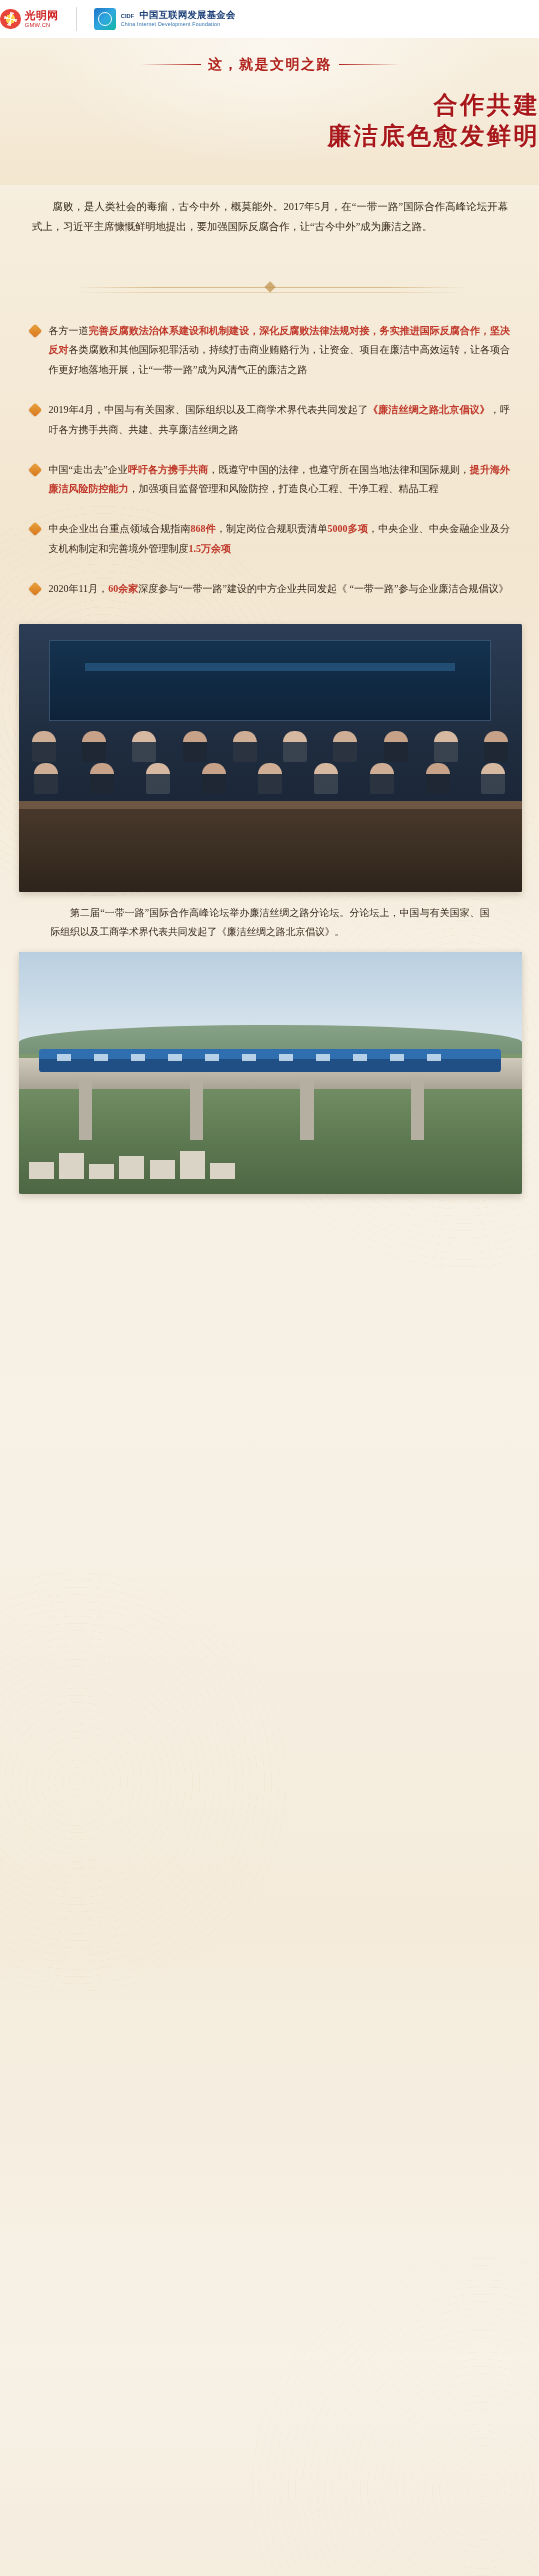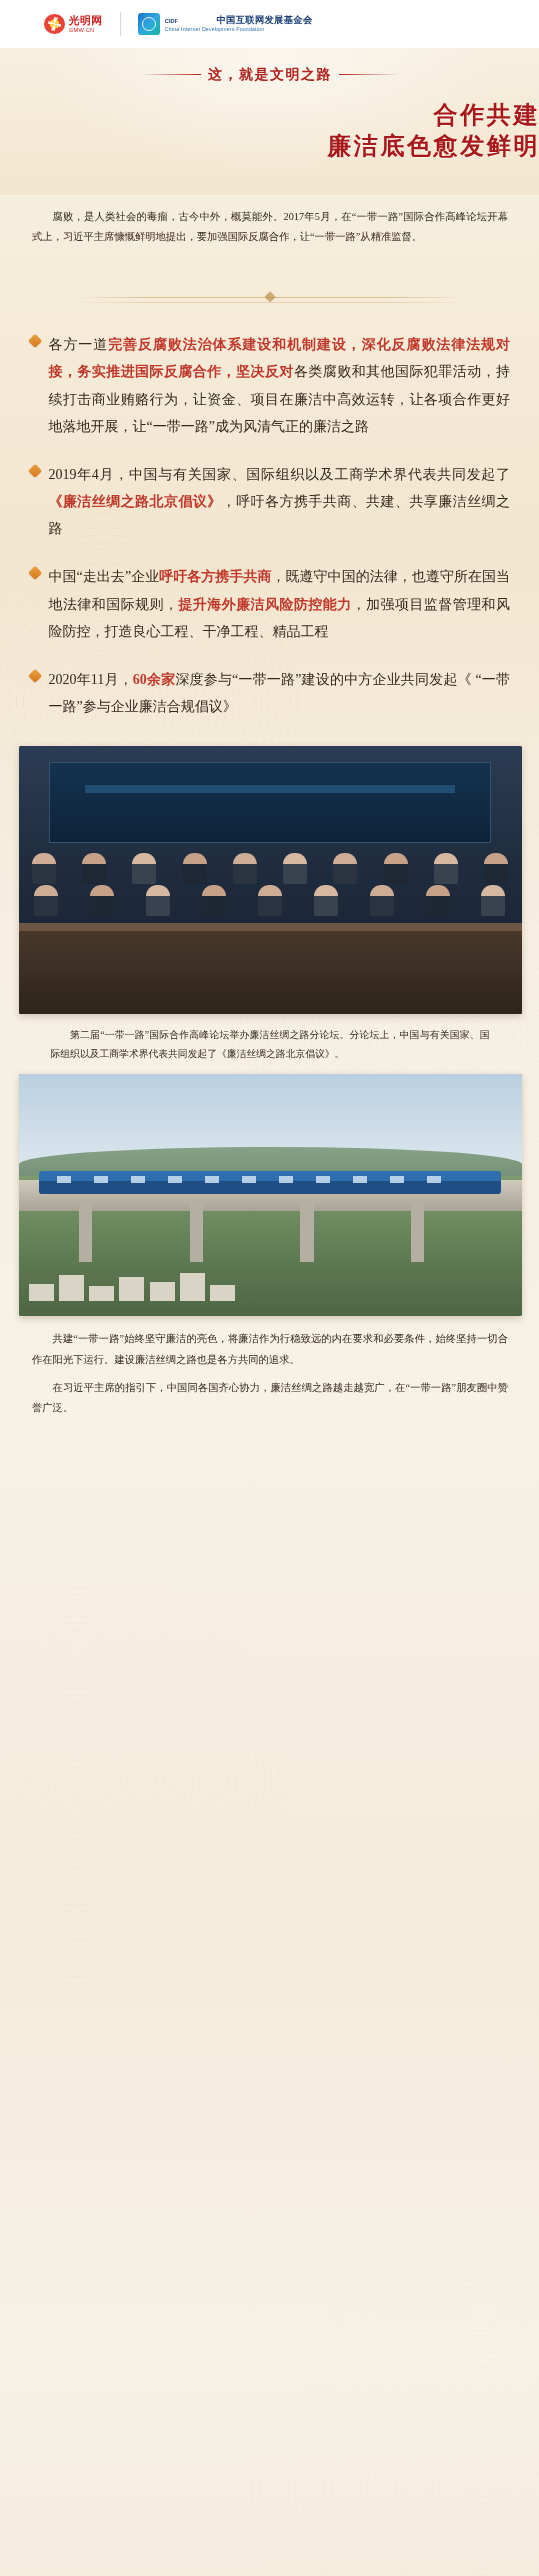--- a/index.html
+++ b/index.html
@@ -29,25 +29,24 @@
     opacity: .55;
     pointer-events: none;
   }
   .deco-rings.r2 { left: auto; right: -155px; top: 804px; width: 464px; height: 464px; opacity: .4;}
   .deco-rings.r3 { left: -134px; top: 1571px; width: 422px; height: 422px; opacity: .35;}
   .deco-rings.r4 { left: auto; right: -175px; top: 2257px; width: 464px; height: 464px; opacity: .3;}
 
   
   .masthead {
     position: relative;
-    height: 48px;
+    height: 38px;
     background: #ffffff;
     display: flex;
     align-items: center;
-    padding-left: 44px;
     gap: 17.5px;
   }
   .gmw-logo { display: flex; align-items: center; gap: 4.1px; }
   .gmw-mark {
     width: 20.6px; height: 20.6px; border-radius: 50%;
     background: radial-gradient(circle at 50% 50%, #ffd24d 0 32%, #e8443a 33% 100%);
     position: relative;
   }
   .gmw-mark::after{
     content:"";
@@ -68,21 +67,21 @@
     border-radius: 3.1px;
     position: relative;
   }
   .cidf-mark::before{
     content:"";
     position:absolute; inset:3.6px;
     border:1px solid #fff; border-radius:50%;
     opacity:.9;
   }
   .cidf-text{ display:flex; flex-direction:column; line-height:1.2;}
-  .cidf-cn{ font-size:9.3px; color:#1b3f77; font-weight:bold; letter-spacing:0.3px;margin-left:33px;}
+  .cidf-cn{ font-size:9.3px; color:#1b3f77; font-weight:bold; letter-spacing:0.3px;}
   .cidf-en{ font-size:5.2px; color:#2f6fb0; letter-spacing:0.2px;}
   .cidf-abbr{font-size:5.7px;color:#1b3f77;font-weight:bold;margin-right:3.1px;}
 
   
   .title-band{
     position:relative;
     padding: 17.5px 0 15.5px;
     text-align:right;
     background:
       radial-gradient(ellipse at 50% 10%, rgba(255,255,255,0.5), rgba(255,255,255,0) 60%),
@@ -156,21 +155,21 @@
   .bullet .marker{
     flex: 0 0 auto;
     width: 10.3px; height: 10.3px;
     margin-top: 5.2px;
     background: linear-gradient(135deg,#e8a33d 0%, #d8761f 100%);
     border-radius: 2.1px;
     transform: rotate(45deg);
     box-shadow: 0 0.5px 1px rgba(0,0,0,.15);
   }
   .bullet .txt{
-    font-size: 14px;
+    font-size: 10px;
     line-height: 1.95;
     color:#35271a;
     font-family: "Liberation Serif", serif;
     text-align: justify;
   }
   .hl { color:#c0392b; font-weight:bold; }
 
   
   .photo-sec{ padding: 5.2px 18.5px 0 18.5px; }
   .photo-frame{
@@ -318,21 +317,21 @@
       <span class="kicker">这，就是文明之路</span>
       <span class="kicker-line right"></span>
     </div>
     <h1 class="main-title">
       <span>合作共建</span>
       <span class="l2">廉洁底色愈发鲜明</span>
     </h1>
   </div>
 
   <div class="body-block">
-    <p>腐败，是人类社会的毒瘤，古今中外，概莫能外。2017年5月，在“一带一路”国际合作高峰论坛开幕式上，习近平主席慷慨鲜明地提出，要加强国际反腐合作，让“一带一路”从精准监督。</p>
+    <p>腐败，是人类社会的毒瘤，古今中外，概莫能外。2017年5月，在“一带一路”国际合作高峰论坛开幕式上，习近平主席慷慨鲜明地提出，要加强国际反腐合作，让“古今中外”成为廉洁之路。</p>
   </div>
 
   <div class="ornament">
     <div class="wave"></div>
     <div class="wave wave2"></div>
     <div class="dot"></div>
   </div>
 
   <div class="bullets">
 
@@ -344,20 +343,24 @@
     <div class="bullet">
       <span class="marker"></span>
       <div class="txt">2019年4月，中国与有关国家、国际组织以及工商学术界代表共同发起了<span class="hl">《廉洁丝绸之路北京倡议》</span>，呼吁各方携手共商、共建、共享廉洁丝绸之路</div>
     </div>
 
     <div class="bullet">
       <span class="marker"></span>
       <div class="txt">中国“走出去”企业<span class="hl">呼吁各方携手共商</span>，既遵守中国的法律，也遵守所在国当地法律和国际规则，<span class="hl">提升海外廉洁风险防控能力</span>，加强项目监督管理和风险防控，打造良心工程、干净工程、精品工程</div>
     </div>
 
+    <div class="bullet">
+      <span class="marker"></span>
+      <div class="txt">中央企业出台重点领域合规指南<span class="hl">868件</span>，制定岗位合规职责清单<span class="hl">5000多项</span>，中央企业、中央金融企业及分支机构制定和完善境外管理制度<span class="hl">1.5万余项</span></div>
+    </div>
 
     <div class="bullet">
       <span class="marker"></span>
       <div class="txt">2020年11月，<span class="hl">60余家</span>深度参与“一带一路”建设的中方企业共同发起《 “一带一路”参与企业廉洁合规倡议》</div>
     </div>
 
   </div>
 
   <div class="photo-sec">
     <div class="photo-frame p1">
@@ -422,19 +425,15 @@
         <span class="bld" style="height:60%"></span>
         <span class="bld" style="height:35%"></span>
         <span class="bld" style="height:55%"></span>
         <span class="bld" style="height:45%"></span>
         <span class="bld" style="height:65%"></span>
         <span class="bld" style="height:38%"></span>
       </div>
     </div>
   </div>
 
-  <div class="closing">
-    <p>共建“一带一路”始终坚守廉洁的亮色，将廉洁作为行稳致远的内在要求和必要条件，始终坚持一切合作在阳光下运行。建设廉洁丝绸之路也是各方共同的追求。</p>
-    <p>在习近平主席的指引下，中国同各国齐心协力，廉洁丝绸之路越走越宽广，在“一带一路”朋友圈中赞誉广泛。</p>
-  </div>
 
 </div>
 
 
 </body></html>

